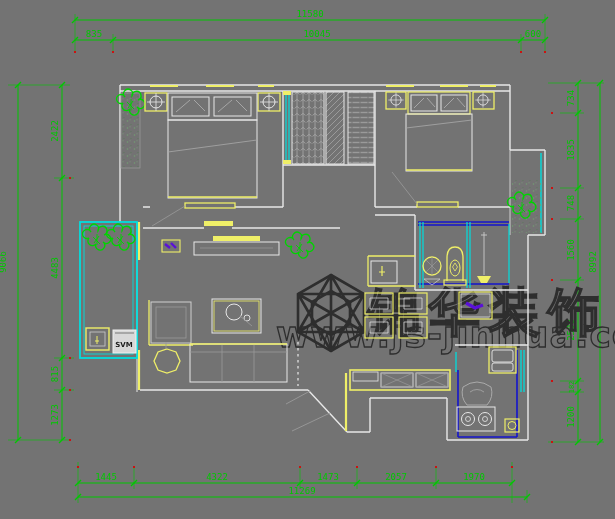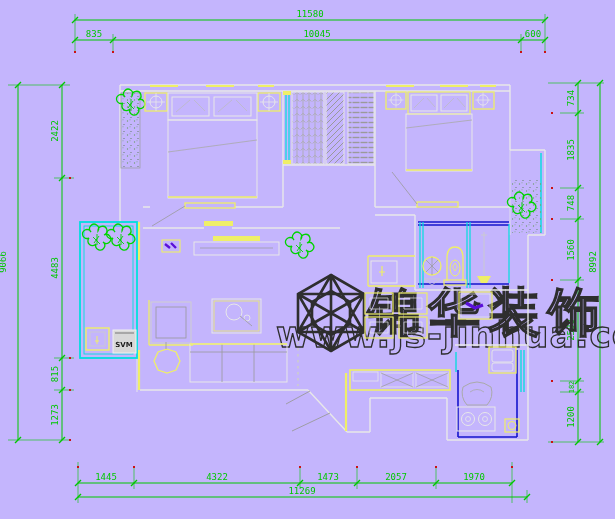--- a/index.html
+++ b/index.html
@@ -1,16 +1,16 @@
 <!DOCTYPE html>
 <html style="--dimension: #00c800; --wall: #e8e8e8; --furniture_yellow: #efef68; --window_cyan: #00dede; --accent_blue: #1414cc; --plant_green: #00d400; --hatch_gray: #9a9a9a; --watermark_gray: #2e2e2e; --marker_red: #cc1111; --purple: #5a10d8;"><head>
 <meta charset="utf-8">
 <style>
   html,body{margin:0;padding:0;background:#000;}
-  .canvas{position:relative;width:615px;height:519px;background:#c4b5fd;overflow:hidden;
+  .canvas{position:relative;width:615px;height:519px;background:#737373;overflow:hidden;
           font-family:"DejaVu Sans", sans-serif;}
   svg{position:absolute;left:0;top:0;}
   text.dim{font-family:"DejaVu Sans Mono", monospace;font-size:9px;
            fill:var(--dimension,#00c800);}
   text.dim-small{font-family:"DejaVu Sans Mono", monospace;font-size:7px;
            fill:var(--dimension,#00c800);}
   text.wm-cjk{font-family:"DejaVu Sans", sans-serif;font-size:52px;font-weight:bold;
            fill:none;stroke:var(--watermark_gray,#2e2e2e);stroke-width:1.4px;letter-spacing:8px;}
   text.wm-url{font-family:"DejaVu Sans", sans-serif;font-size:36px;font-weight:bold;
            fill:none;stroke:var(--watermark_gray,#2e2e2e);stroke-width:1.3px;letter-spacing:1px;}

